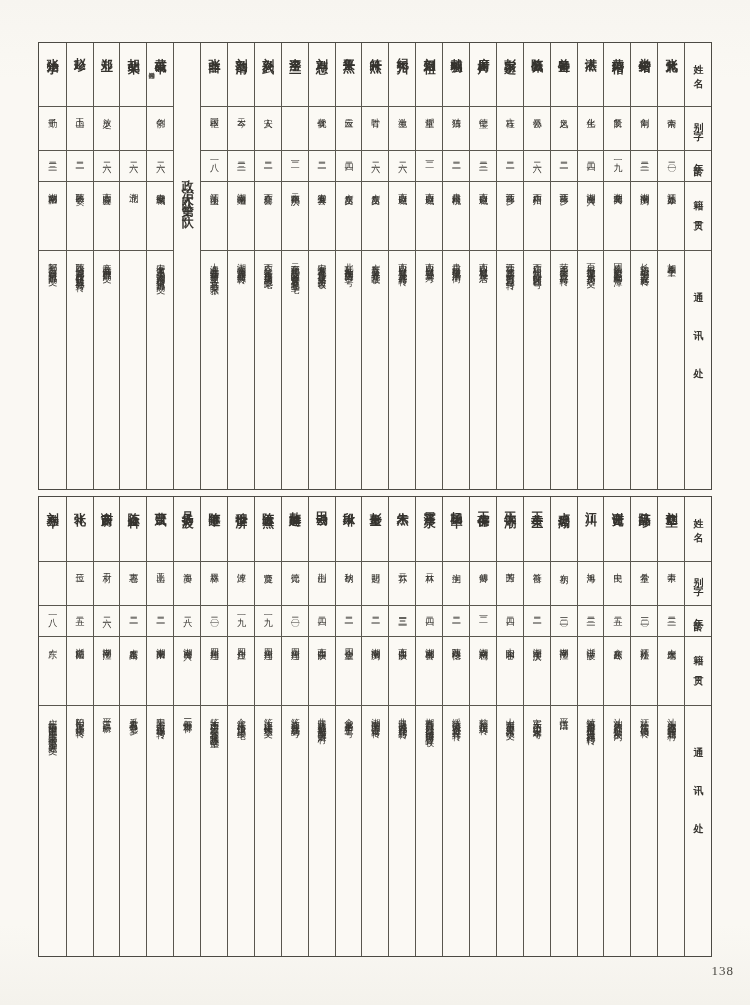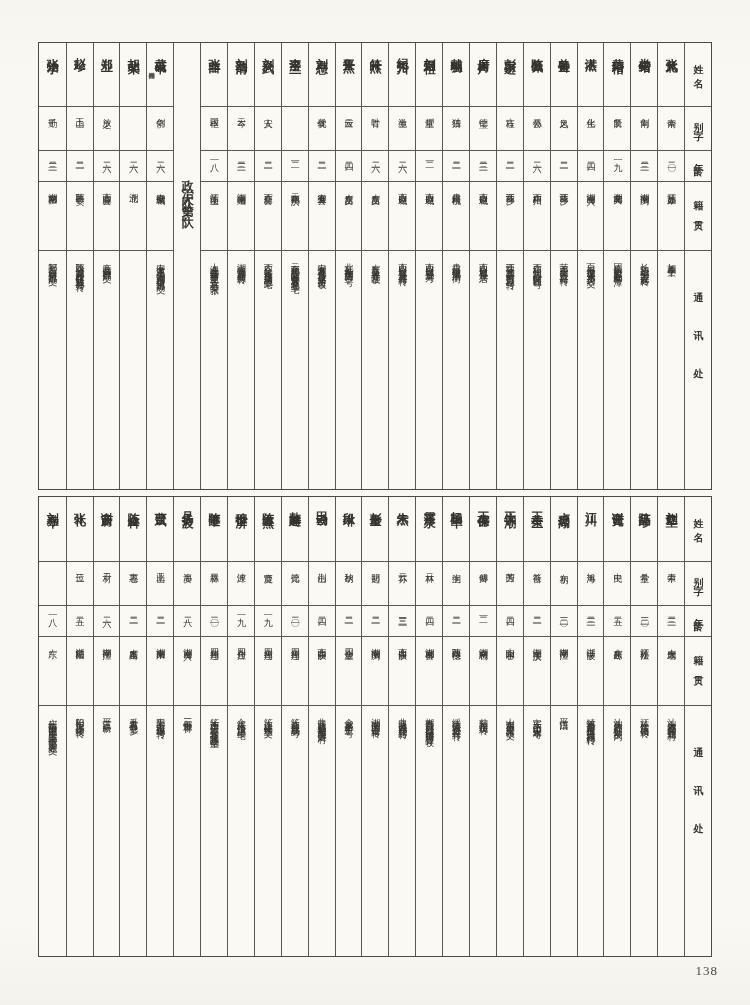--- a/index.html
+++ b/index.html
@@ -71,21 +71,21 @@
   .label-col .cell{flex:1;border-bottom:none;}
   .label-col .v{font-size:12px;letter-spacing:6px;padding-top:128px;font-weight:bold;}
   
   .note{
     position:absolute;left:0px;top:24px;
     writing-mode:vertical-rl;text-orientation:upright;
     font-size:6.5px;line-height:7.5px;letter-spacing:0;
     color:#45433d;
   }
   .page-number{
-    position:absolute;right:32px;top:963px;
+    position:absolute;right:16px;top:963px;
     font-size:13px;letter-spacing:1px;color:#4a4842;
     font-family:"Liberation Serif","DejaVu Serif",serif;
     text-align:center;
   }
 </style>
 </head>
 <body>
 
 <div class="page">
   <div class="sheet">

